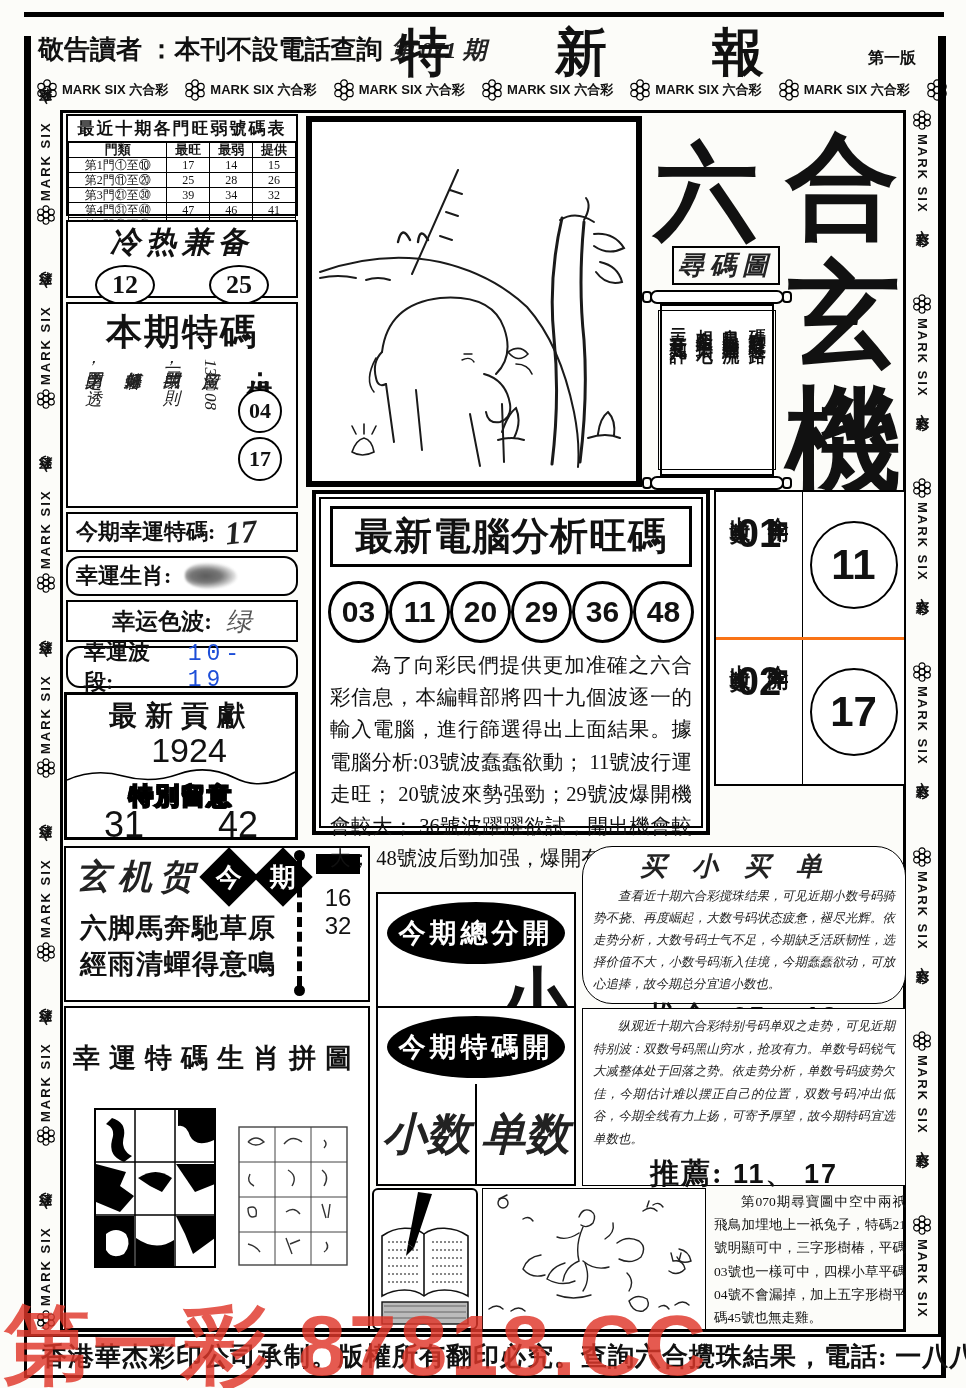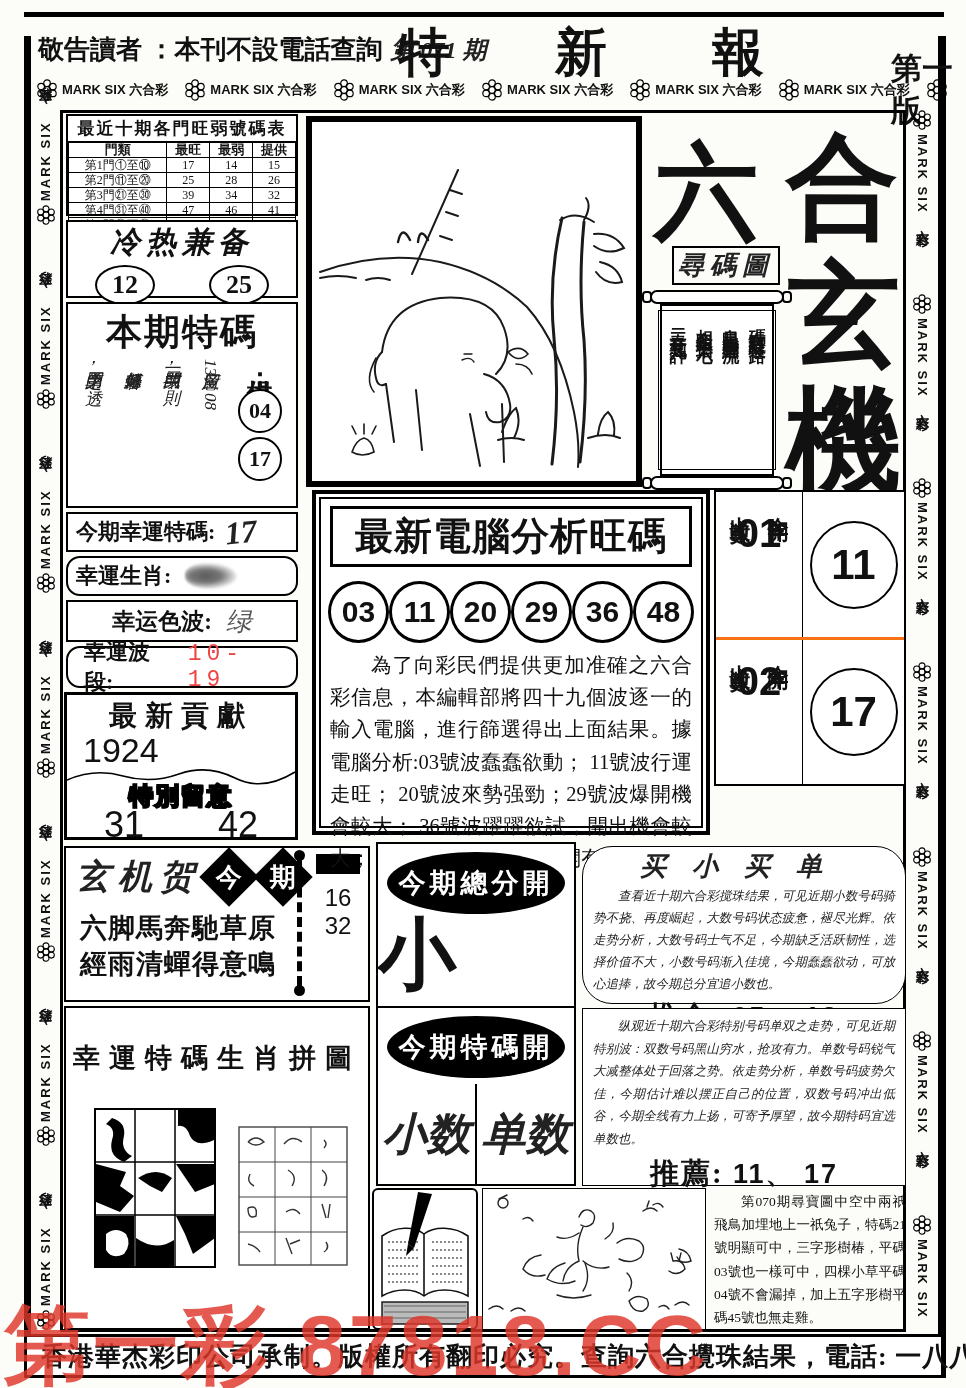--- a/index.html
+++ b/index.html
@@ -51,21 +51,21 @@
 
   <div class="bar" style="left:24px;top:12px;width:920px;height:5px;"></div>
   <div class="bar" style="left:24px;top:36px;width:7px;height:1342px;"></div>
   <div class="bar" style="left:938px;top:36px;width:8px;height:1342px;"></div>
 
   <div class="abs" style="left:38px;top:32px;display:flex;align-items:baseline;gap:8px;">
     <span style="font-size:26px;font-weight:bold;">敬告讀者 ：本刊不設電話查詢</span>
     <span class="hand" style="font-size:24px;font-weight:bold;">第 071 期</span>
   </div>
   <div class="abs" style="left:398px;top:18px;font-size:52px;font-weight:900;letter-spacing:46px;white-space:nowrap;">特 新 報</div>
-  <div class="abs" style="left:868px;top:48px;font-size:31px;font-weight:bold;margin-left:23px;">第一版</div>
+  <div class="abs" style="left:868px;top:48px;font-size:16px;font-weight:bold;">第一版</div>
 
   <div class="abs ms-top sans" style="left:36px;top:76px;width:912px;height:28px;">
     <span class="ms-unit">
         <svg width="22" height="22" viewBox="0 0 24 24">
           <g fill="none" stroke="#000" stroke-width="1.3">
             <circle cx="12" cy="12" r="3.6"></circle>
             <circle cx="12" cy="4.6" r="3.6"></circle>
             <circle cx="18.4" cy="8.3" r="3.6"></circle>
             <circle cx="18.4" cy="15.7" r="3.6"></circle>
             <circle cx="12" cy="19.4" r="3.6"></circle>
@@ -436,26 +436,26 @@
   <div class="box" style="left:66px;top:556px;width:232px;height:40px;border-radius:14px;display:flex;align-items:center;padding:4px 8px;">
     <span style="font-size:22px;font-weight:bold;">幸運生肖:</span>
     <span class="smudge" style="margin-left:14px;"></span>
   </div>
   <div class="box" style="left:66px;top:600px;width:232px;height:42px;display:flex;align-items:center;padding:0 8px;justify-content:center;">
     <span style="font-size:23px;font-weight:900;">幸运色波:</span>
     <span class="hand" style="font-size:26px;color:#555;margin-left:14px;">绿</span>
   </div>
   <div class="box" style="left:66px;top:646px;width:232px;height:42px;border-radius:14px;display:flex;align-items:center;padding:0 16px;">
     <span style="font-size:22px;font-weight:bold;">幸運波段:</span>
-    <span class="mono" style="font-size:23px;letter-spacing:5px;margin-left:10px;color:#ef4444;">10-19</span>
+    <span class="mono" style="font-size:23px;letter-spacing:5px;margin-left:10px;color:#1d4ed8;">10-19</span>
   </div>
 
   <div class="box" style="left:64px;top:692px;width:234px;height:148px;border-width:3px;text-align:center;">
     <div style="font-size:28px;font-weight:bold;letter-spacing:8px;margin-top:2px;">最新貢獻</div>
-    <div class="sans" style="display:flex;justify-content:flex-start;font-size:34px;margin-top:-4px;margin-left:16px;">
+    <div class="sans" style="display:flex;justify-content:center;font-size:34px;margin-top:-4px;margin-left:16px;">
       <span>19</span>
       <span>24</span>
     </div>
     <svg width="228" height="20" viewBox="0 0 228 20" style="display:block;margin:-4px auto 0;">
       <path d="M0,14 Q28,2 56,10 T112,8 T168,12 T228,6" fill="none" stroke="#000" stroke-width="1.6"></path>
     </svg>
     <div style="position:relative;margin-top:-6px;">
       <span class="sans outline" style="font-size:24px;letter-spacing:2px;">特別留意</span>
       <div class="sans" style="display:flex;justify-content:space-around;font-size:36px;margin-top:-8px;">
         <span>31</span>
@@ -612,21 +612,21 @@
           <span class="vtext" style="font-size:21px;font-weight:bold;letter-spacing:3px;">出次數</span>
         </div>
         <span class="sans" style="font-size:40px;font-weight:bold;margin-top:2px;">02</span>
       </div>
       <div class="ctr" style="flex:1;">
         <span class="circle sans" style="width:84px;height:84px;font-size:42px;border-width:2.5px;">17</span>
       </div>
     </div>
   </div>
 
-  <div class="box" style="left:376px;top:842px;width:200px;height:184px;text-align:left;">
+  <div class="box" style="left:376px;top:892px;width:200px;height:184px;text-align:right;">
     <div class="ellipse" style="width:178px;height:62px;margin:8px auto 0;font-size:27px;">今期總分開</div>
     <div style="font-size:78px;font-weight:bold;line-height:1.05;">小</div>
   </div>
 
   <div class="box" style="left:376px;top:1006px;width:200px;height:180px;text-align:center;">
     <div class="ellipse" style="width:178px;height:62px;margin:8px auto 0;font-size:27px;">今期特碼開</div>
     <div style="display:flex;height:100px;margin-top:6px;">
       <div class="ctr hand" style="flex:1;border-right:2px solid #000;font-size:44px;font-weight:bold;">小数</div>
       <div class="ctr hand" style="flex:1;font-size:44px;font-weight:bold;">单数</div>
     </div>

